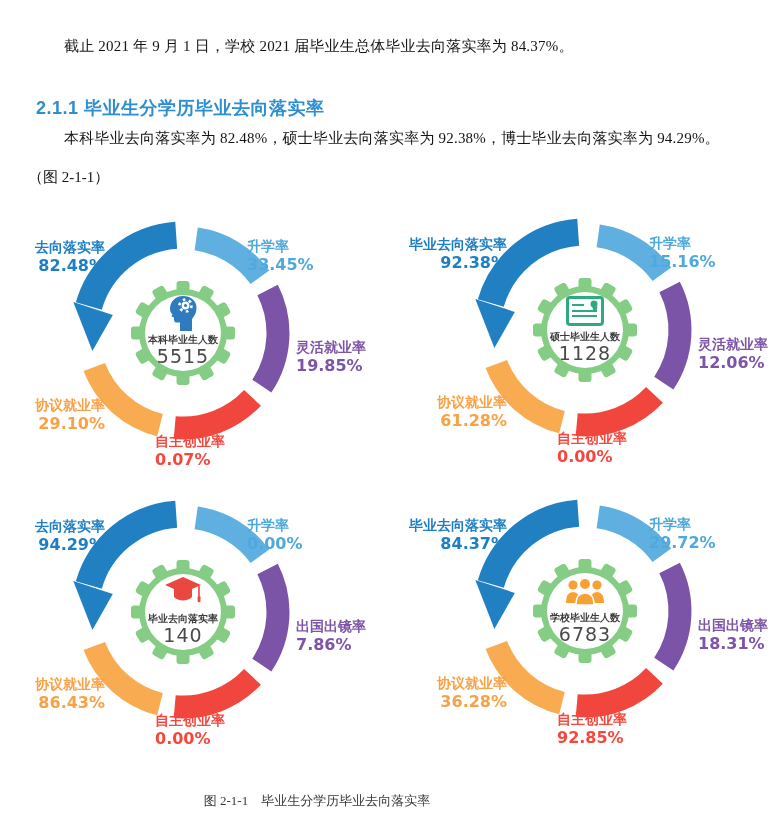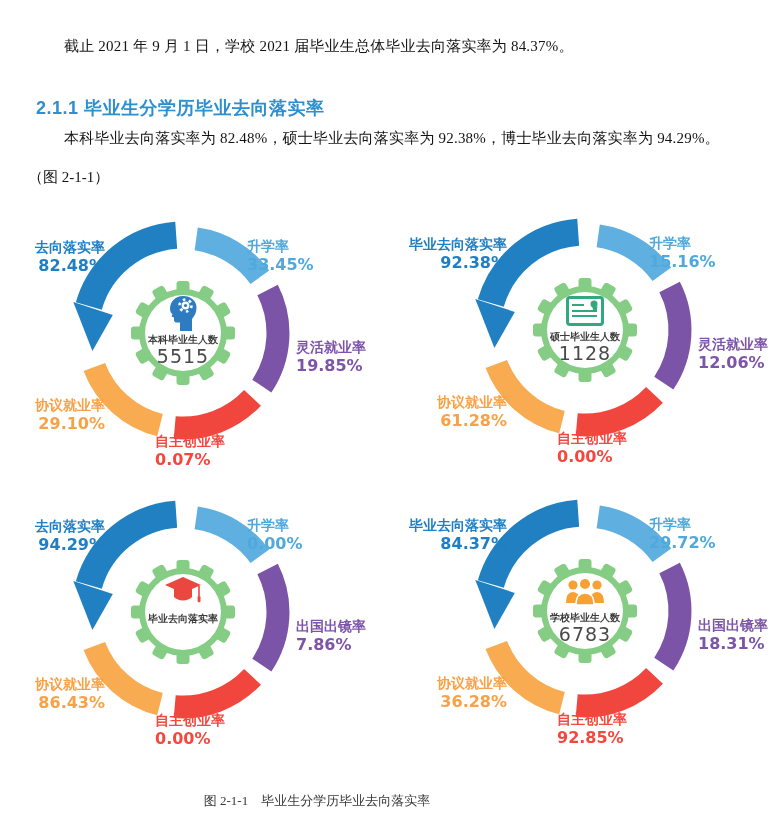--- a/index.html
+++ b/index.html
@@ -166,20 +166,21 @@
 
   <div class="chart" style="left:-2px;top:472px;">
     <svg class="ring" viewBox="-125 -125 250 250">
         <use href="#ring-graphic"></use>
       </svg>
     <svg class="cicon" style="left:166px;top:104px;" width="38" height="32" viewBox="0 0 38 32">
         <use href="#icon-grad-cap"></use>
       </svg>
     <div class="center-text">
       <div class="cname">毕业去向落实率</div>
+      <div class="cval">140</div>
     </div>
     <div class="lbl tl">
       <div class="ln">去向落实率</div>
       <div class="lv">94.29%</div>
     </div>
     <div class="lbl tr">
       <div class="ln">升学率</div>
       <div class="lv">0.00%</div>
     </div>
     <div class="lbl rt">

